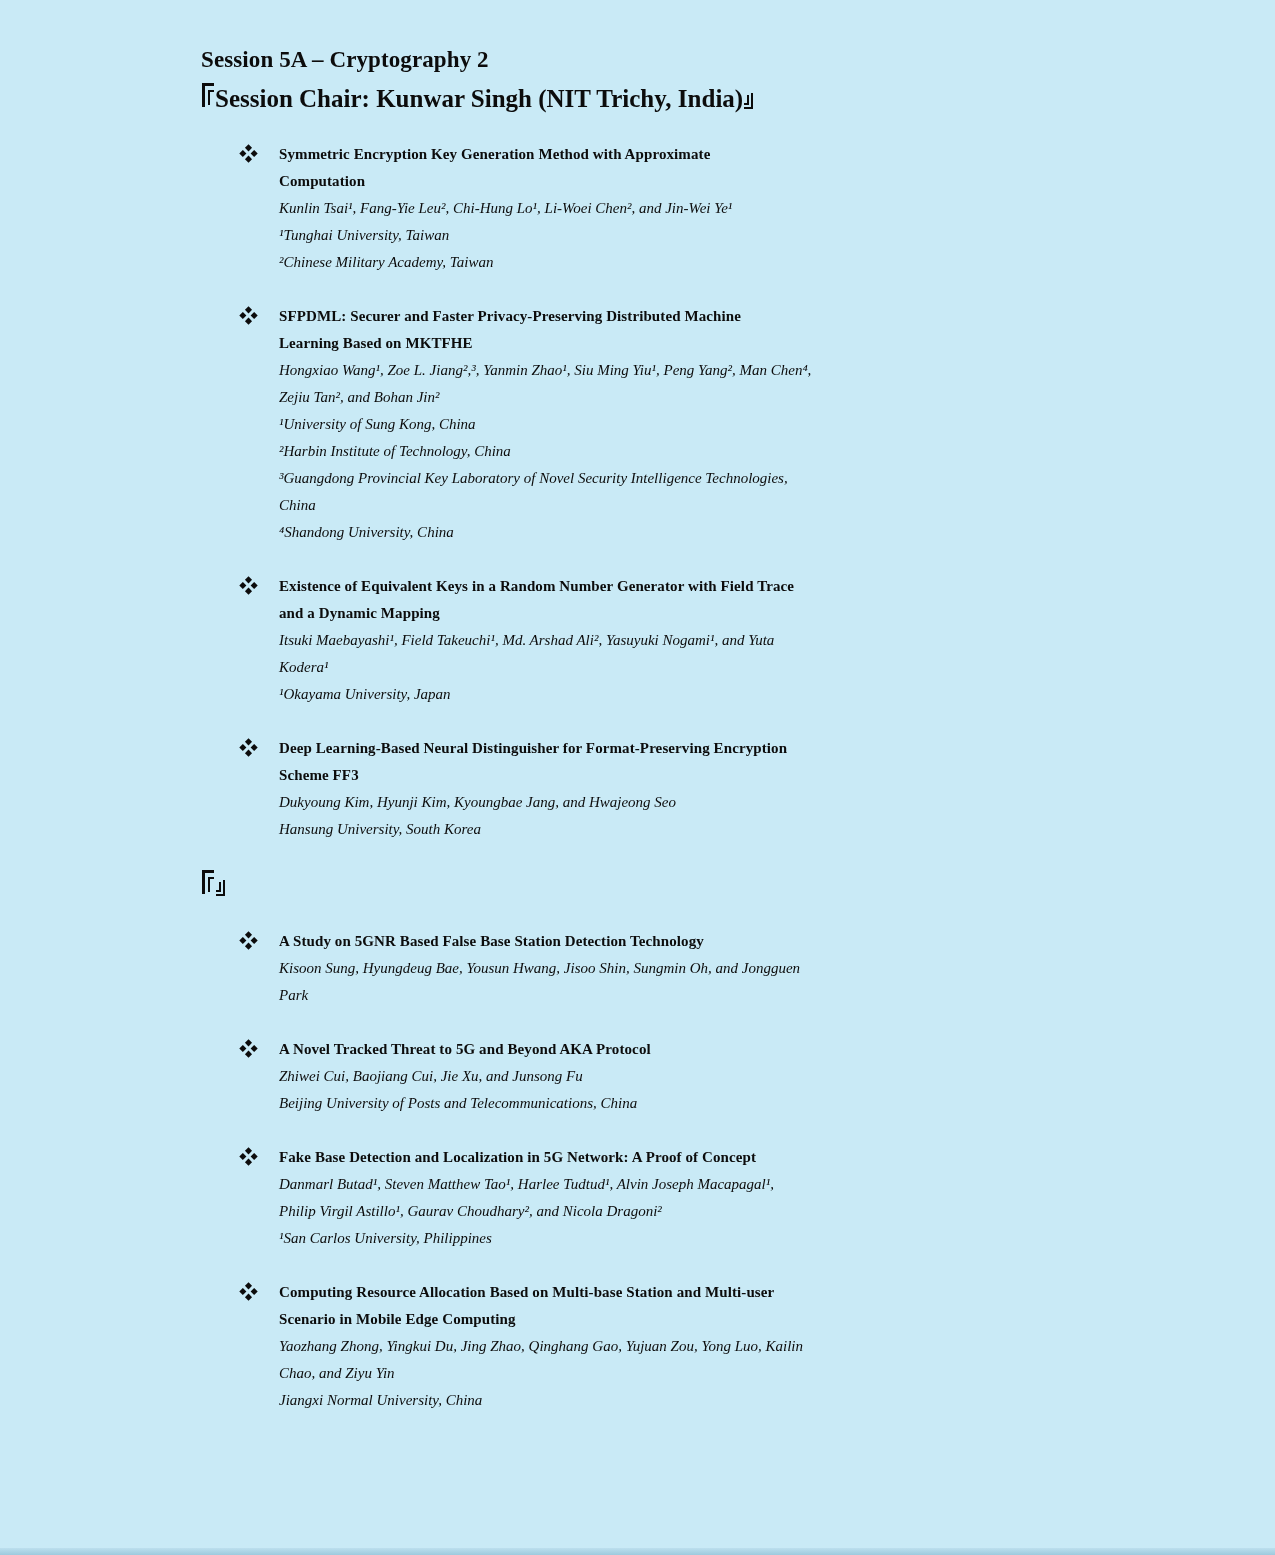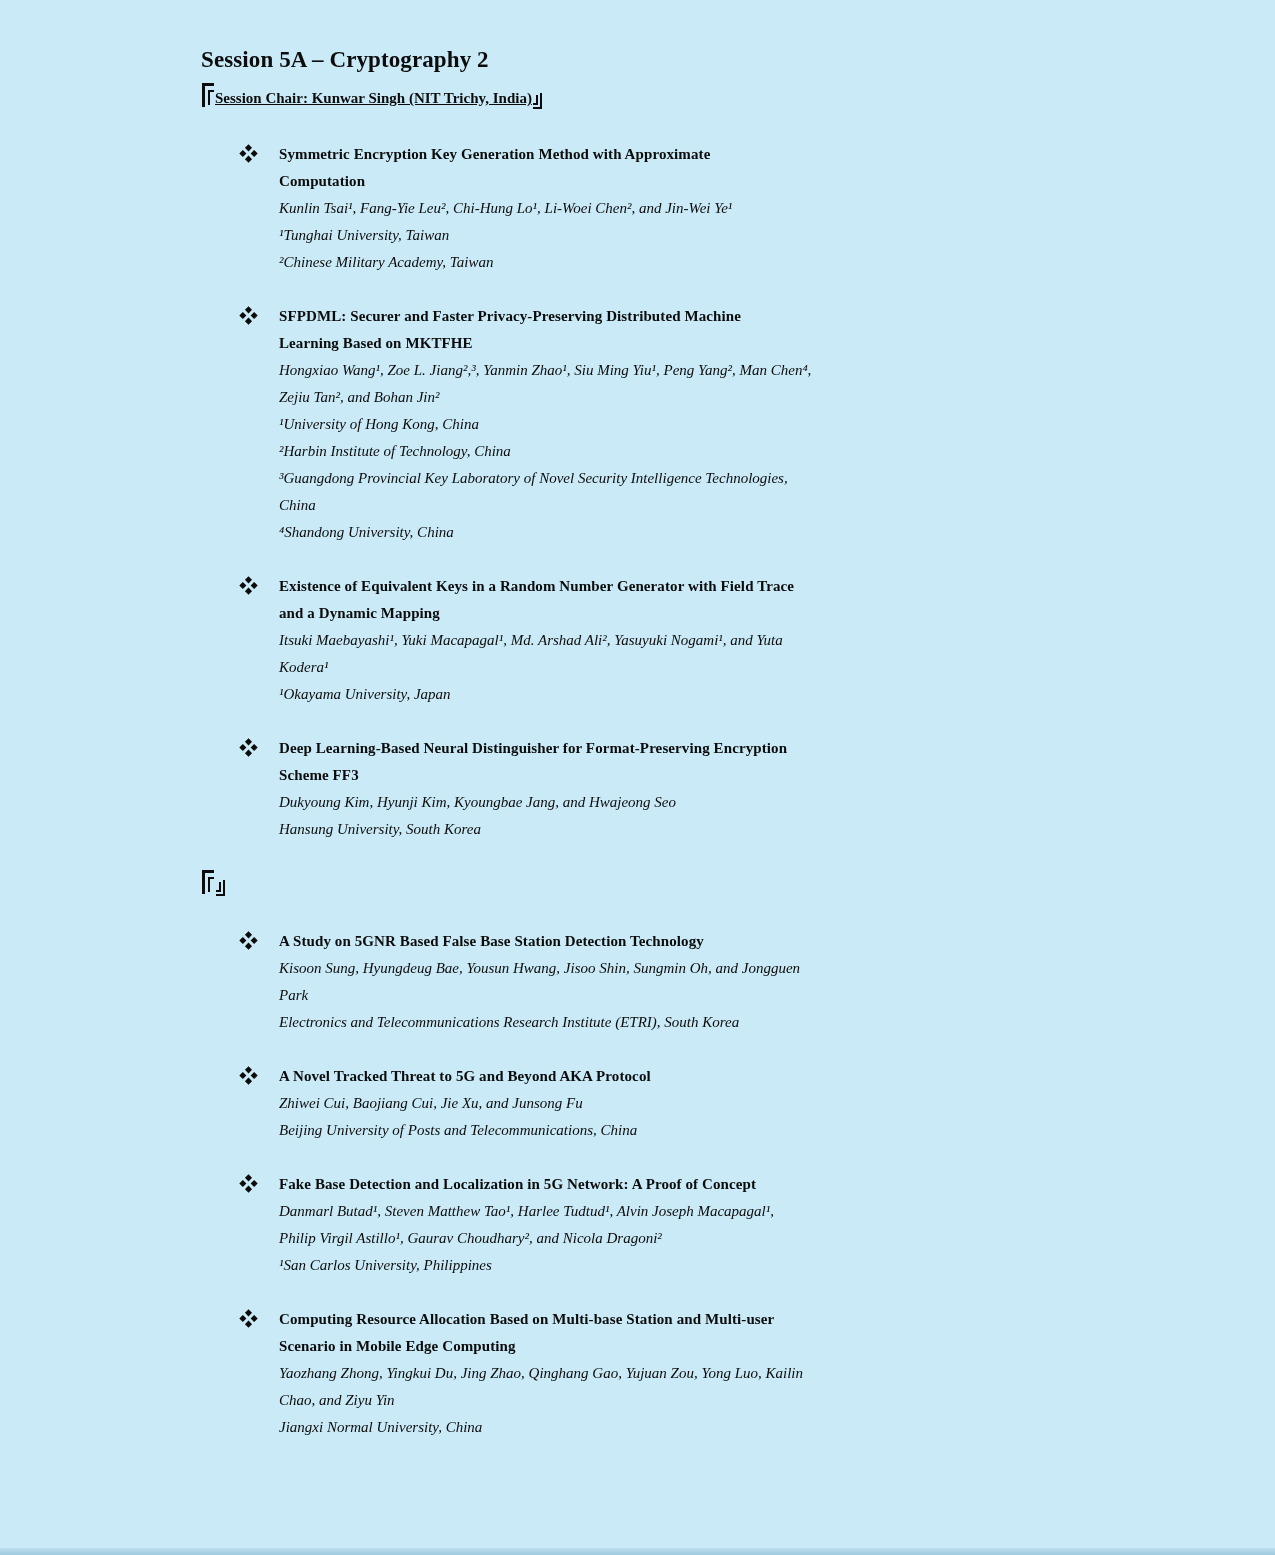--- a/index.html
+++ b/index.html
@@ -17,27 +17,26 @@
   .session { margin:3px; }
   .session-title {
     font-size:23px;
     font-weight:bold;
     line-height:30px;
     letter-spacing:0.1px;
     margin-bottom:8px;
   }
   .chair-row {
     display:flex;
-    align-items:center;
-    font-size:15px;
+    align-items:flex-end;
+    font-size:25px;
     font-weight:bold;
     line-height:28px;
     height:30px;
     margin-bottom:28px;
-    text-decoration:underline;
   }
   .chair-label { white-space:nowrap; }
 
   
   .cb { position:relative; display:inline-block; width:14px; height:30px; flex:none; }
   .cb-open::before {
     content:""; position:absolute; left:1px; top:0px;
     width:9px; height:21px;
     border-left:3px solid #0c0c0c; border-top:3px solid #0c0c0c;
   }
@@ -124,41 +123,41 @@
               <b></b>
               <b></b>
               <b></b>
             </span>
         </div>
         <div class="paper-body">
           <div class="paper-title">SFPDML: Securer and Faster Privacy-Preserving Distributed Machine
 Learning Based on MKTFHE</div>
           <div class="paper-authors">Hongxiao Wang¹, Zoe L. Jiang²,³, Yanmin Zhao¹, Siu Ming Yiu¹, Peng Yang², Man Chen⁴,
 Zejiu Tan², and Bohan Jin²</div>
-          <div class="paper-affil">¹University of Hong Kong, China</div>
+          <div class="paper-affil">¹University of Sung Kong, China</div>
           <div class="paper-affil">²Harbin Institute of Technology, China</div>
           <div class="paper-affil">³Guangdong Provincial Key Laboratory of Novel Security Intelligence Technologies,
 China</div>
           <div class="paper-affil">⁴Shandong University, China</div>
         </div>
       </div>
 
       <div class="paper">
         <div class="paper-gutter">
           <span class="bullet">
               <b></b>
               <b></b>
               <b></b>
               <b></b>
             </span>
         </div>
         <div class="paper-body">
           <div class="paper-title">Existence of Equivalent Keys in a Random Number Generator with Field Trace
 and a Dynamic Mapping</div>
-          <div class="paper-authors">Itsuki Maebayashi¹, Yuki Macapagal¹, Md. Arshad Ali², Yasuyuki Nogami¹, and Yuta
+          <div class="paper-authors">Itsuki Maebayashi¹, Field Takeuchi¹, Md. Arshad Ali², Yasuyuki Nogami¹, and Yuta
 Kodera¹</div>
           <div class="paper-affil">¹Okayama University, Japan</div>
         </div>
       </div>
 
       <div class="paper">
         <div class="paper-gutter">
           <span class="bullet">
               <b></b>
               <b></b>
@@ -191,21 +190,20 @@
               <b></b>
               <b></b>
               <b></b>
               <b></b>
             </span>
         </div>
         <div class="paper-body">
           <div class="paper-title">A Study on 5GNR Based False Base Station Detection Technology</div>
           <div class="paper-authors">Kisoon Sung, Hyungdeug Bae, Yousun Hwang, Jisoo Shin, Sungmin Oh, and Jongguen
 Park</div>
-          <div class="paper-affil">Electronics and Telecommunications Research Institute (ETRI), South Korea</div>
         </div>
       </div>
 
       <div class="paper">
         <div class="paper-gutter">
           <span class="bullet">
               <b></b>
               <b></b>
               <b></b>
               <b></b>

